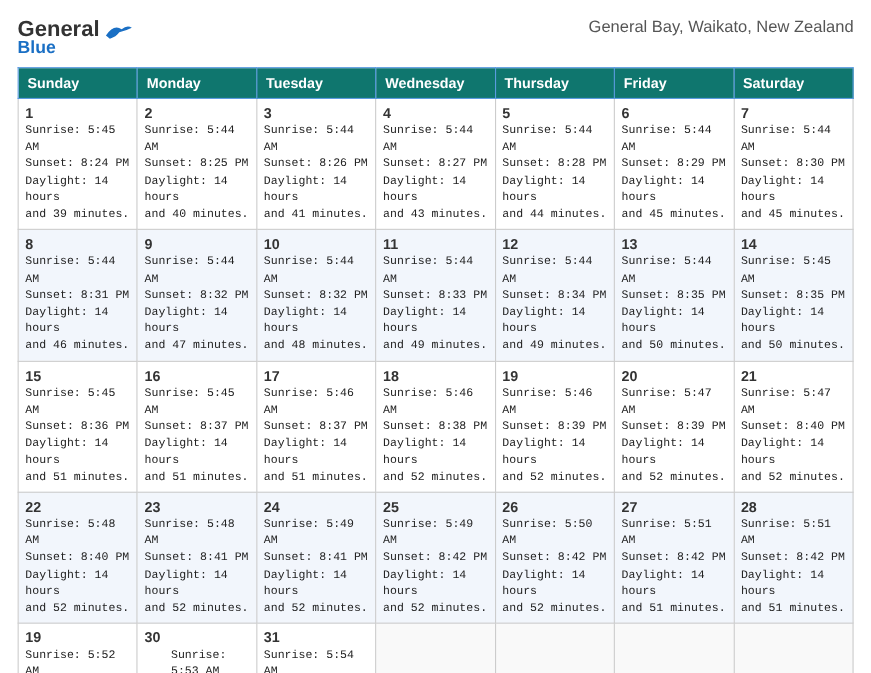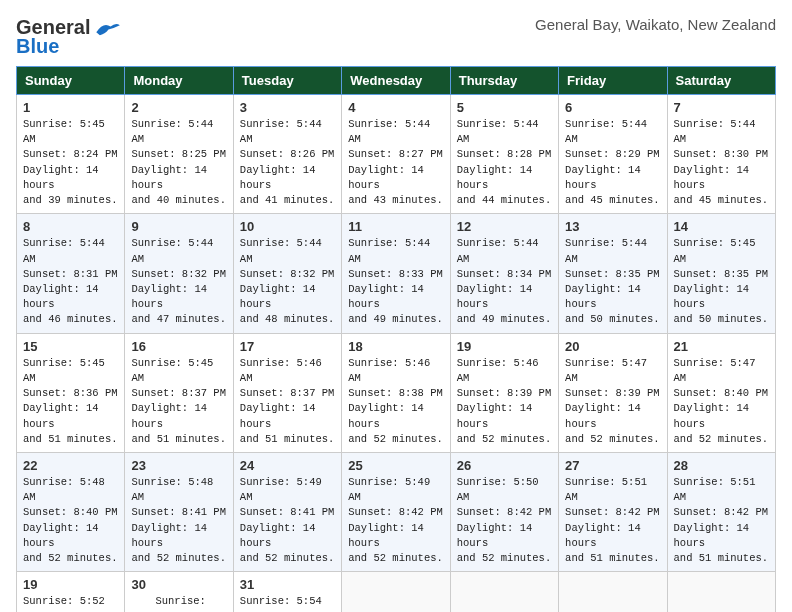--- a/index.html
+++ b/index.html
@@ -41,21 +41,21 @@
     }
     .location {
       font-size: 15px;
       color: #555;
     }
     .calendar {
       width: 100%;
       border-collapse: collapse;
     }
     .calendar th {
-      background: #14532d;
+      background: #0f766e;
       color: #fff;
       text-align: left;
       padding: 6px 8px;
       font-size: 13px;
       border: 1px solid #5a9be0;
     }
     .calendar td {
       border: 1px solid #ccc;
       vertical-align: top;
       padding: 5px 6px;
@@ -88,21 +88,21 @@
 <body>
 
 <div class="header">
   <div class="logo">
     <div class="logo-row">
       <span style="font-size:20px;font-weight:bold;color:#333;">General</span>
       <svg class="logo-bird" viewBox="0 0 40 28" xmlns="http://www.w3.org/2000/svg">
         <path d="M5,20 Q15,5 25,12 Q32,6 38,10 Q30,14 22,16 Q18,22 10,24 Z" fill="#1a6fc4"></path>
       </svg>
     </div>
-    <span style="font-size:20px;font-weight:bold;color:#1a6fc4;margin-top:-4px;">Blue</span>
+    <span style="font-size:16px;font-weight:bold;color:#1a6fc4;margin-top:-4px;">Blue</span>
   </div>
   <div class="title-section">
     <div class="location">General Bay, Waikato, New Zealand</div>
   </div>
 </div>
 
 <table class="calendar">
   <thead>
     <tr>
     <th>Sunday</th>

